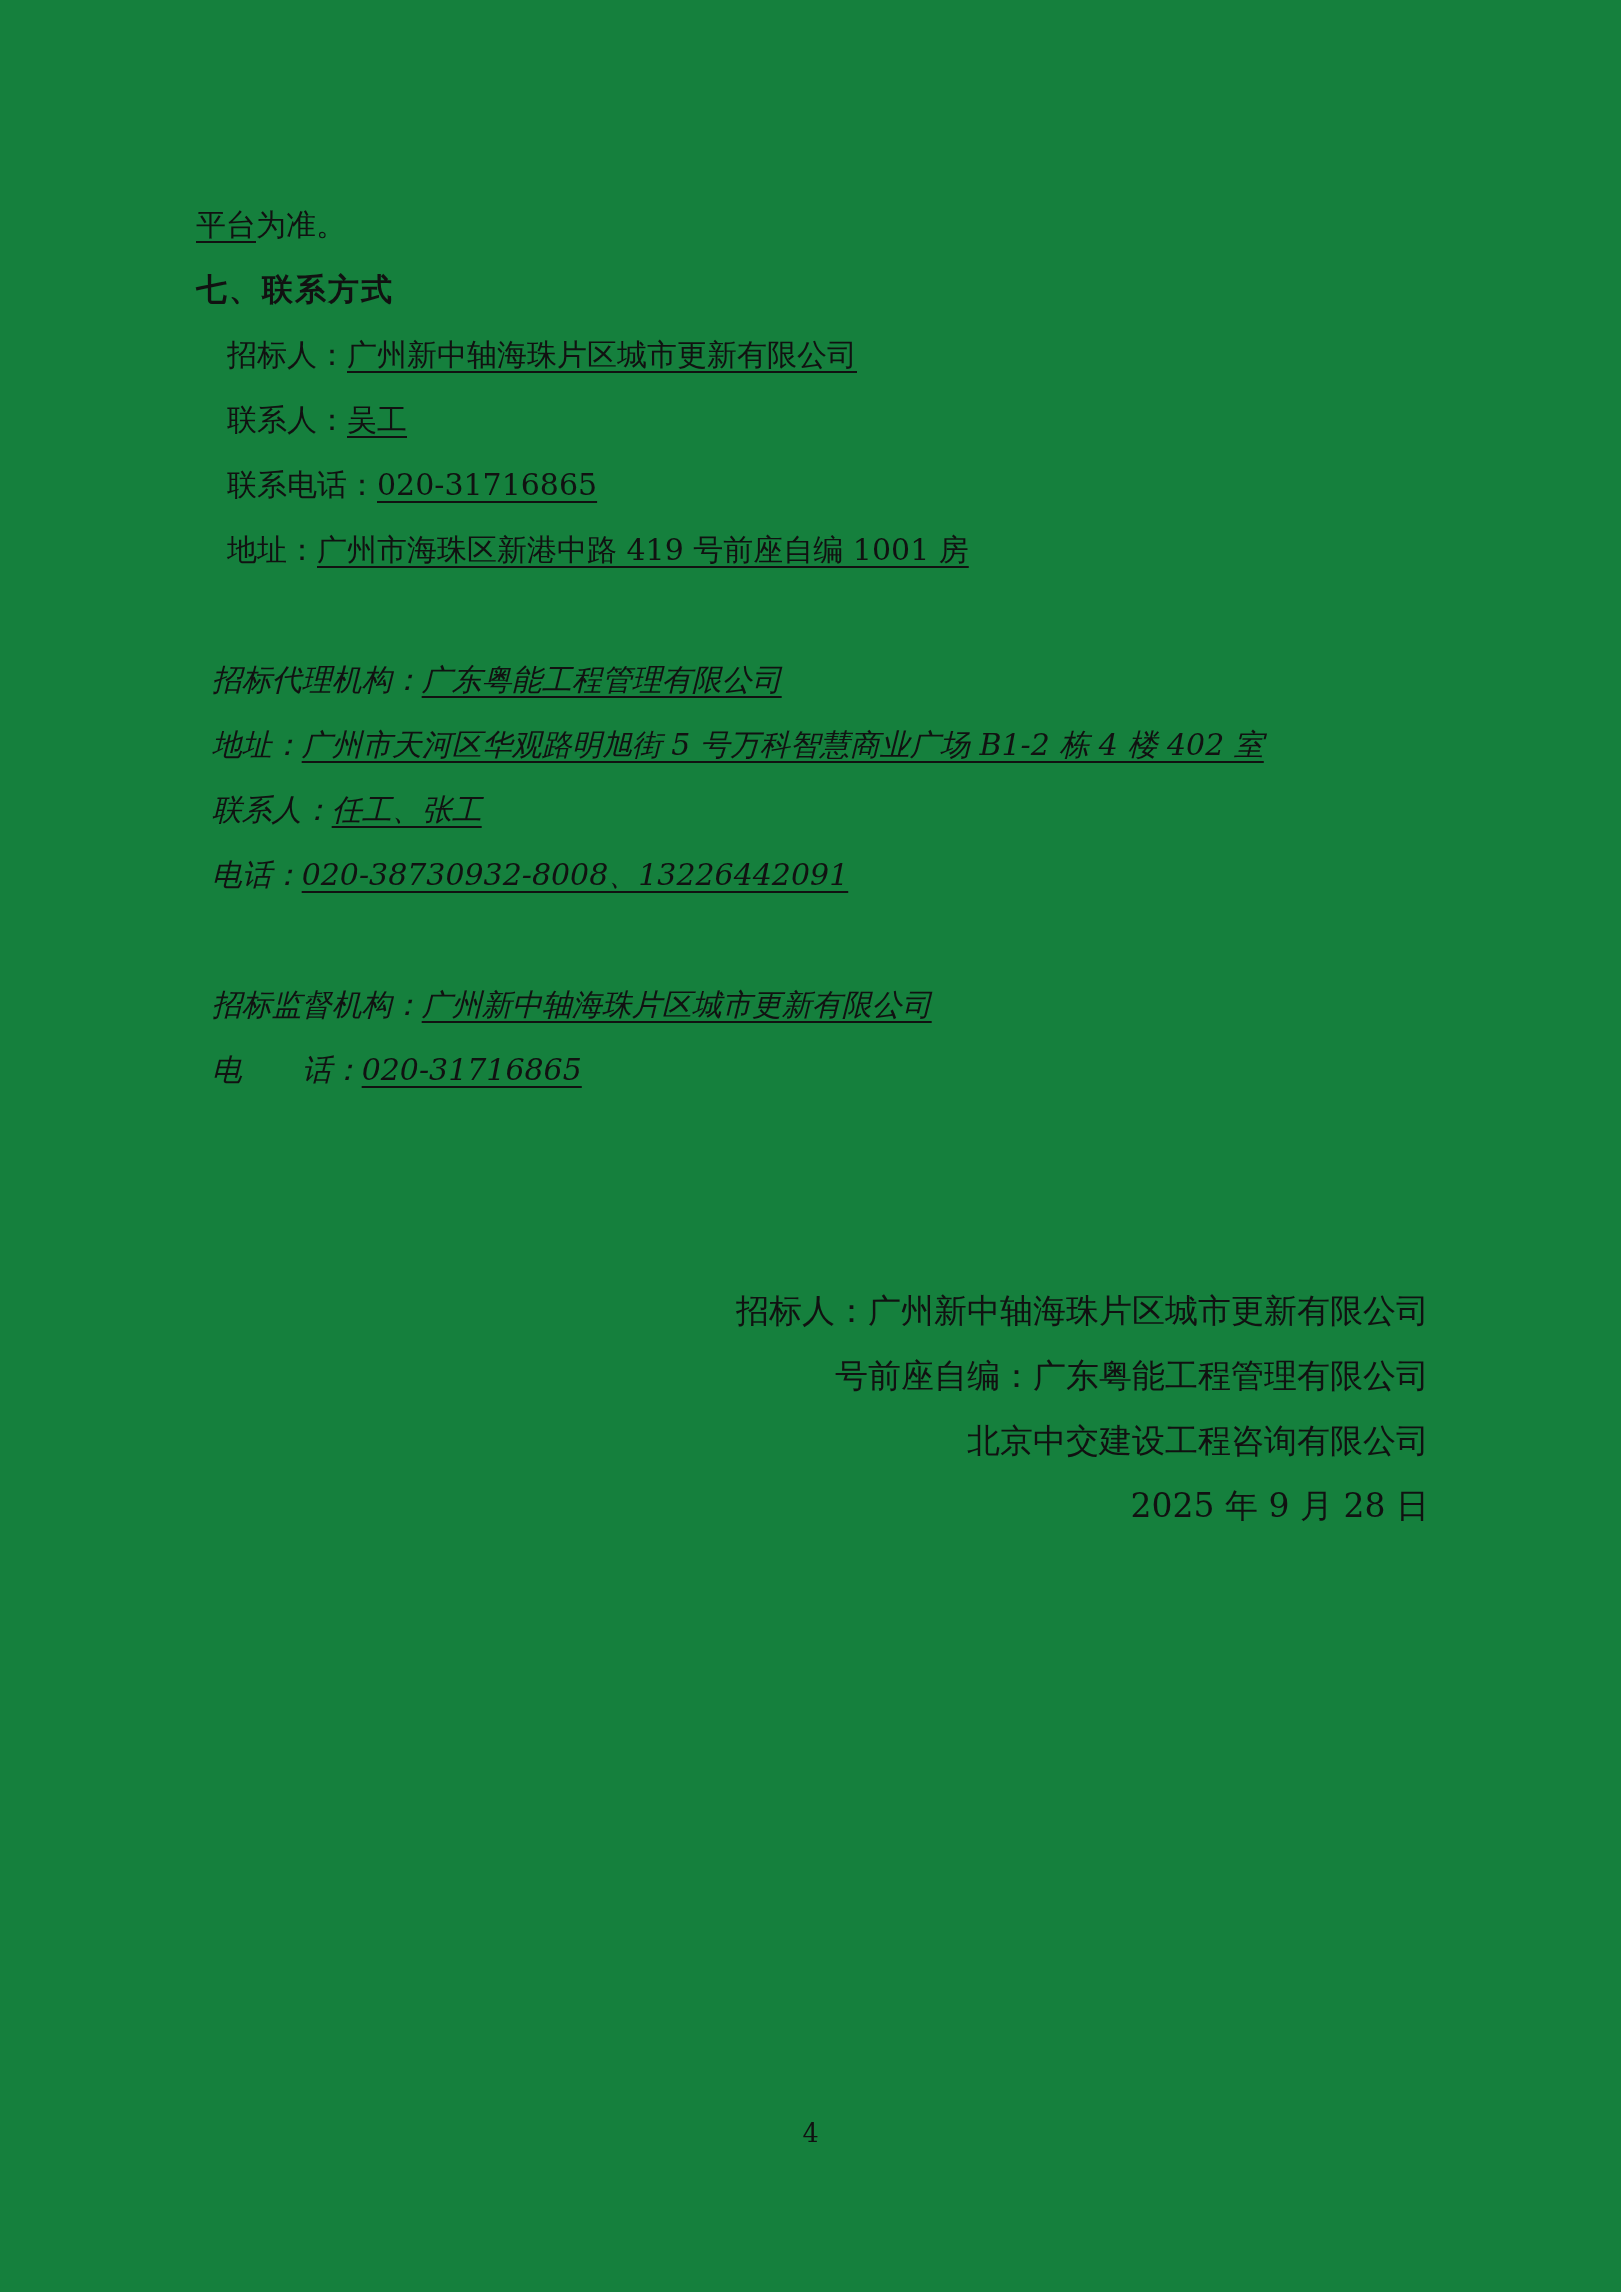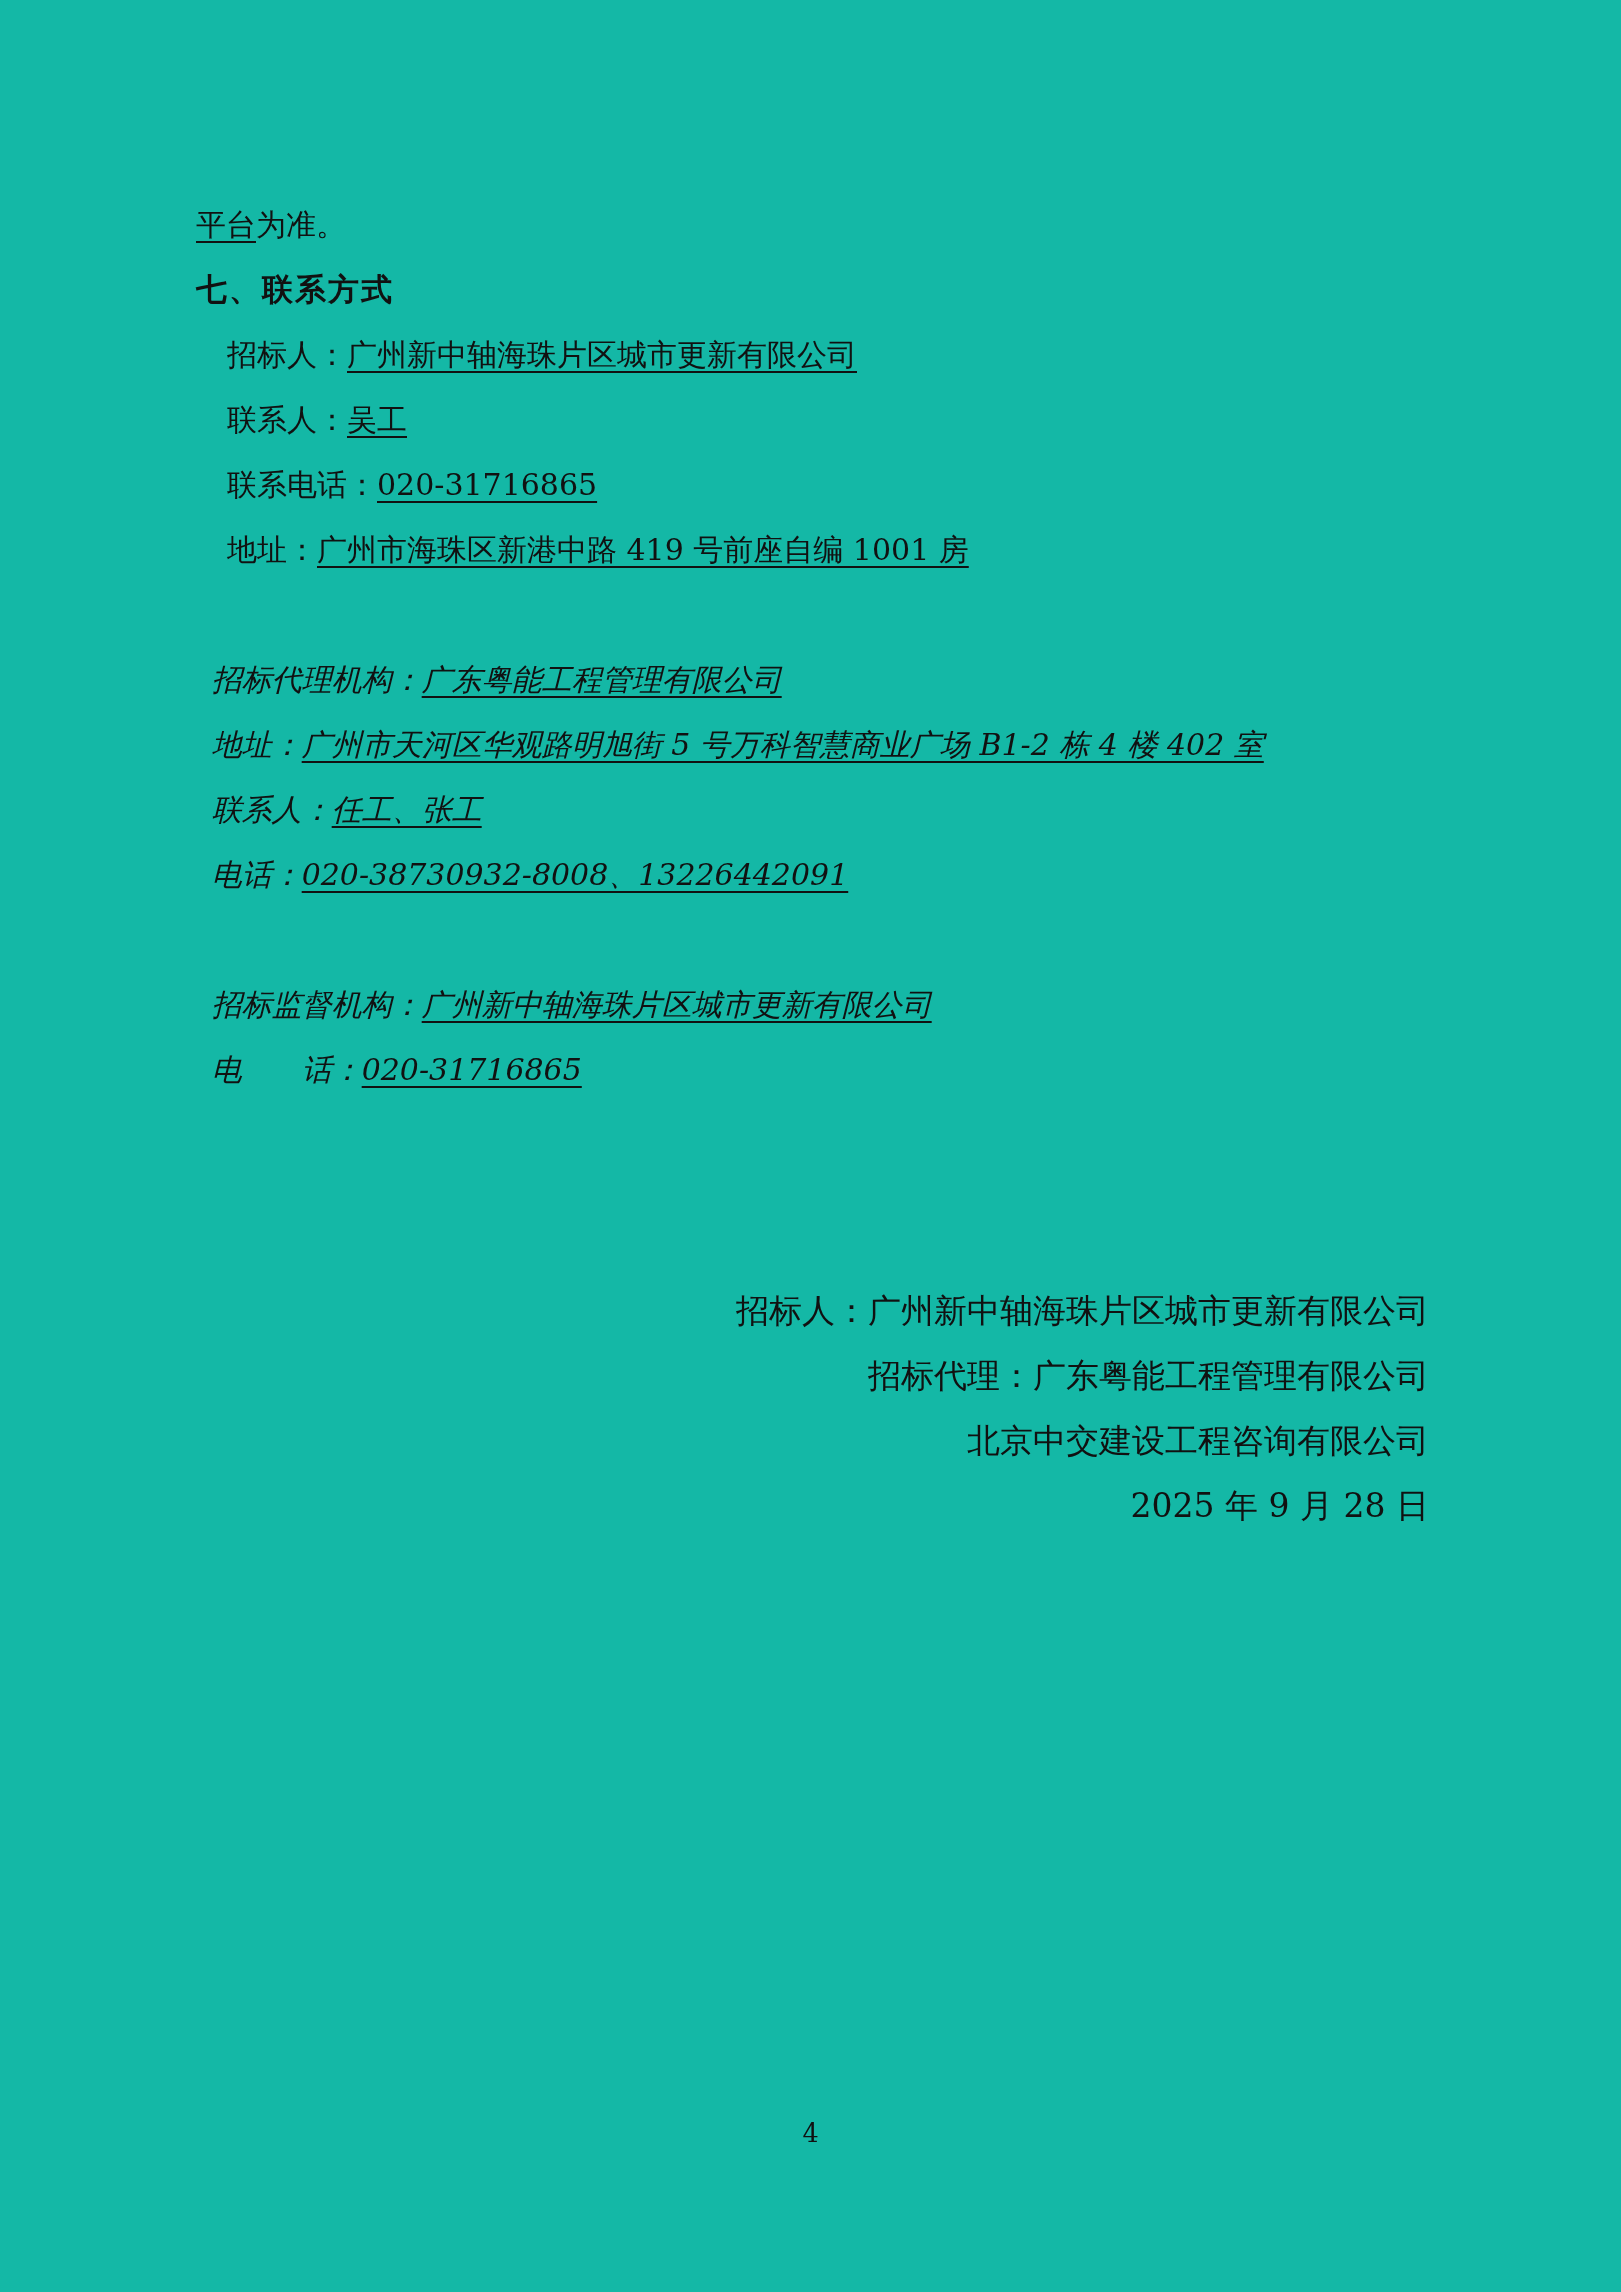--- a/index.html
+++ b/index.html
@@ -4,21 +4,21 @@
 <style>
   html, body {
     margin: 0;
     padding: 0;
     background: #ffffff;
   }
   .page {
     position: relative;
     width: 1621px;
     height: 2293px;
-    background: #14b8a6;
+    background: #15803d;
     color: #111111;
     font-family: "DejaVu Serif", "Liberation Serif", serif;
     overflow: hidden;
   }
   .doc {
     position: absolute;
     left: 196px;
     top: 192px;
     right: 137px;
   }
@@ -90,21 +90,21 @@
     </div>
 
 
     <div class="group indent-sm">
       <p class="line"><span class="lbl">招标监督机构：</span><span class="u">广州新中轴海珠片区城市更新有限公司</span></p>
       <p class="line"><span class="lbl">电　　话：</span><span class="u">020-31716865</span></p>
     </div>
 
     <div class="sig-block">
       <p class="line">招标人：广州新中轴海珠片区城市更新有限公司</p>
-      <p class="line">招标代理：广东粤能工程管理有限公司</p>
+      <p class="line">号前座自编：广东粤能工程管理有限公司</p>
       <p class="line">北京中交建设工程咨询有限公司</p>
       <p class="line">2025 年 9 月 28 日</p>
     </div>
 
   </div>
 
   <div class="page-number">4</div>
 </div>
 
 

